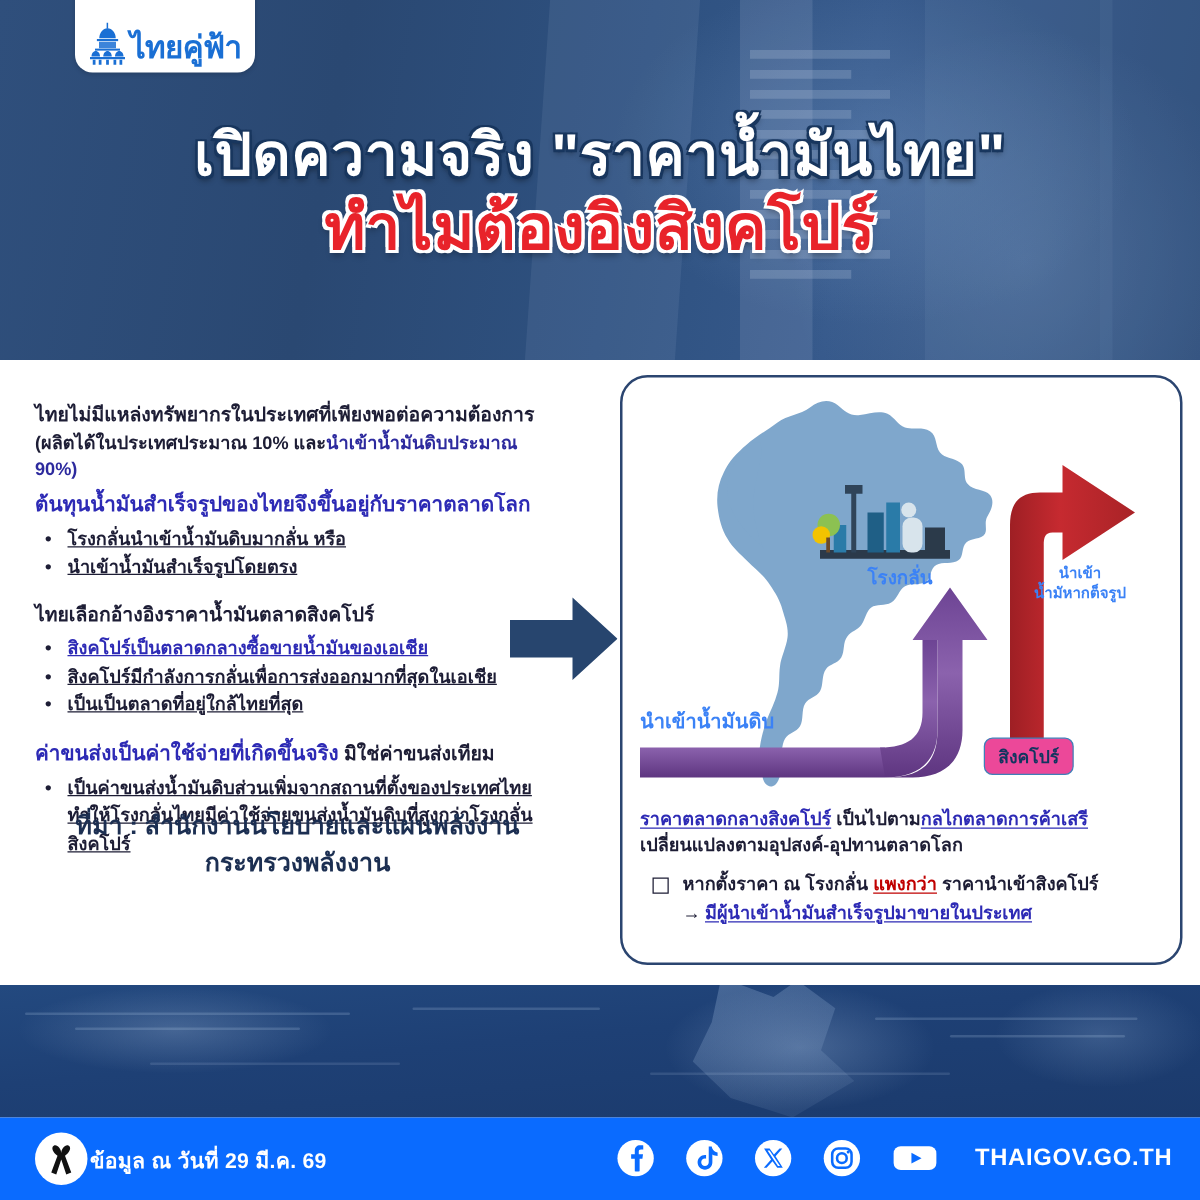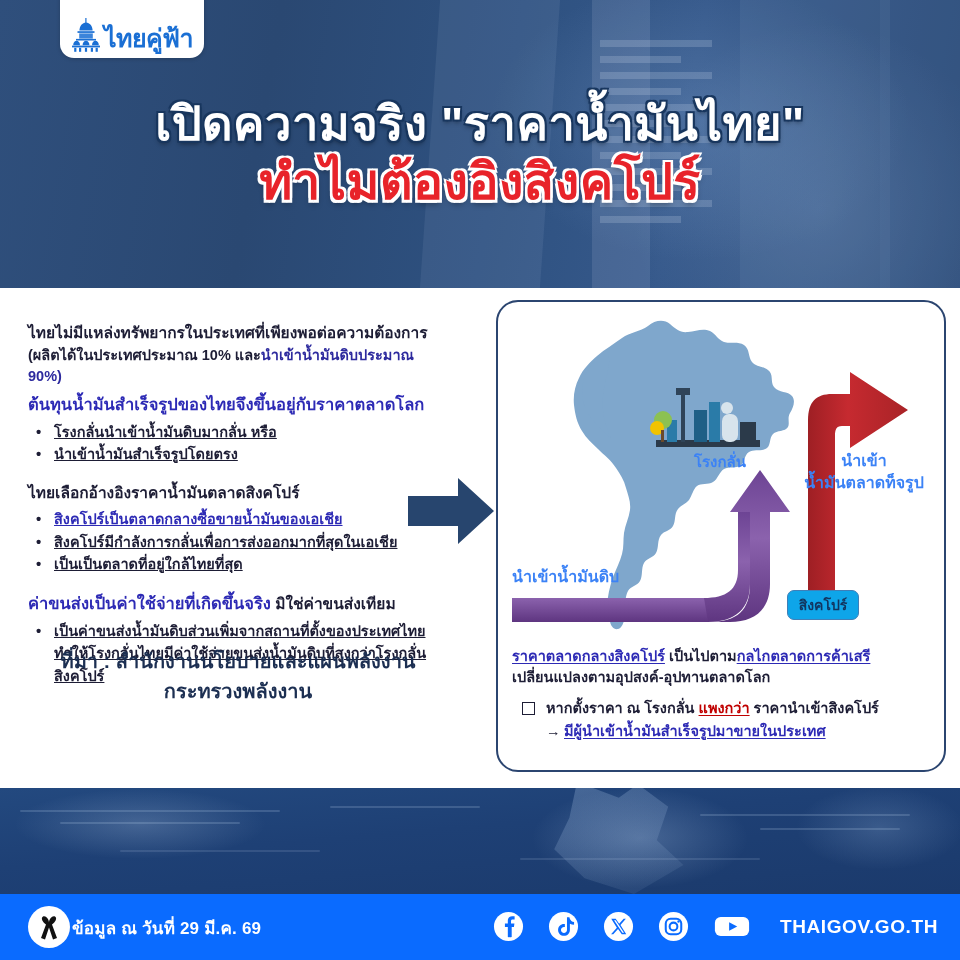--- a/index.html
+++ b/index.html
@@ -112,26 +112,26 @@
   .panel {
     position: absolute; left: 496px; top: 300px; width: 450px; height: 472px;
     border: 2px solid #2b4570; border-radius: 22px; background: #ffffff;
     overflow: hidden;
   }
   .map-stage { position: absolute; left: 0; top: 0; width: 450px; height: 340px; }
   .map-svg { position: absolute; left: 0; top: 0; }
 
   .lbl { position: absolute; font-weight: 700; color: #3b82f6; }
   .lbl-refinery { left: 196px; top: 148px; font-size: 15px; }
-  .lbl-import-finished { left: 296px; top: 148px; font-size: 16px; text-align: center; line-height: 1.35; width: 140px; }
+  .lbl-import-finished { left: 296px; top: 148px; font-size: 12px; text-align: center; line-height: 1.35; width: 140px; }
   .lbl-import-crude { left: 14px; top: 262px; font-size: 16px; }
 
   .sg-badge {
     position: absolute; left: 289px; top: 288px; width: 72px; height: 30px;
-    background: #0ea5e9; border: 1px solid #3f7fb8; border-radius: 7px;
+    background: #ec4899; border: 1px solid #3f7fb8; border-radius: 7px;
     display: flex; align-items: center; justify-content: center;
     font-size: 14px; font-weight: 700; color: #12355f;
   }
 
   .panel-text { position: absolute; left: 14px; top: 344px; width: 424px; }
   .pt-line1 { font-size: 14.5px; font-weight: 700; color: #1d1d35; line-height: 1.45; }
   .pt-line1 .u-blue { color: #2d2ab5; text-decoration: underline; text-underline-offset: 2px; }
   .pt-line2 { font-size: 14.5px; font-weight: 600; color: #1d1d35; line-height: 1.45; }
 
   .check-list { list-style: none; margin-top: 10px; }
@@ -423,21 +423,21 @@
           <circle cx="165" cy="118" r="9" fill="#8cc152"></circle>
           <circle cx="159" cy="126" r="7" fill="#f2c300"></circle>
           <rect x="163" y="128" width="3" height="12" fill="#6b4a2a"></rect>
           <circle cx="229" cy="106" r="6" fill="#d8e4ec"></circle>
         </g>
       </svg>
 
       <div class="lbl lbl-refinery">โรงกลั่น</div>
       <div class="lbl lbl-import-finished">
         <div>นำเข้า</div>
-        <div>น้ำมันตลาดท็จรูป</div>
+        <div>น้ำมัหากต็จรูป</div>
       </div>
       <div class="lbl lbl-import-crude">นำเข้าน้ำมันดิบ</div>
       <div class="sg-badge">สิงคโปร์</div>
     </div>
 
     <div class="panel-text">
       <div class="pt-line1">
         <span class="u-blue">ราคาตลาดกลางสิงคโปร์</span><span> เป็นไปตาม</span><span class="u-blue">กลไกตลาดการค้าเสรี</span>
       </div>
       <div class="pt-line2">เปลี่ยนแปลงตามอุปสงค์-อุปทานตลาดโลก</div>

